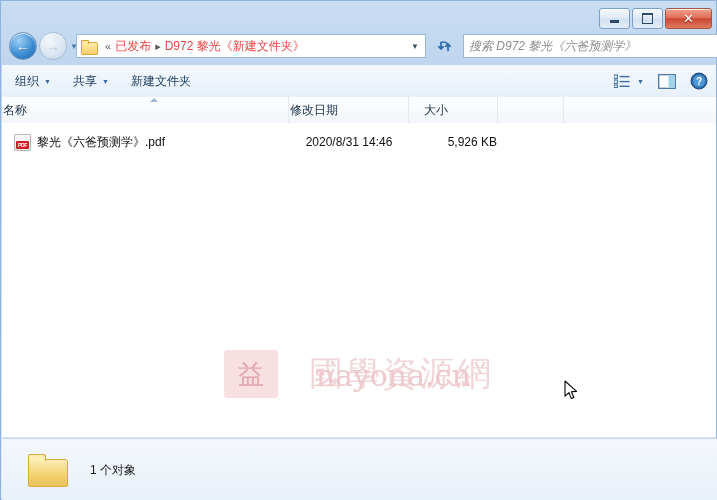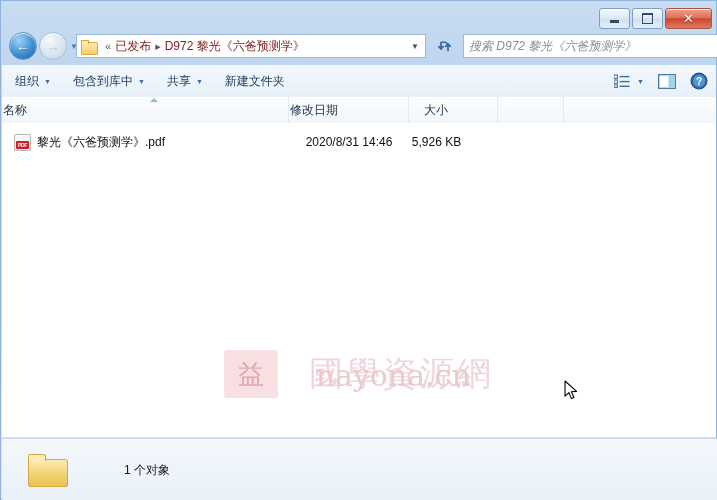--- a/index.html
+++ b/index.html
@@ -67,21 +67,21 @@
     content:"";position:absolute;left:0;top:2px;width:15px;height:11px;
     background:linear-gradient(to bottom,#ffe9a8,#f3c council);
     background:linear-gradient(to bottom,#ffeab0 0%,#f6cf6c 100%);
     border:1px solid #d8a93c;border-radius:1px 2px 1px 1px;
   }
   .folder-mini:after{
     content:"";position:absolute;left:0;top:0px;width:6px;height:3px;
     background:#ffe9a8;border:1px solid #d8a93c;border-bottom:none;border-radius:1px 1px 0 0;
   }
   .crumb-sep{color:#5a5a5a;margin:0 4px;font-size:11px;}
-  .crumb-txt{font-size:12px;color:#7f1d1d;white-space:nowrap;}
+  .crumb-txt{font-size:12px;color:#ef4444;white-space:nowrap;}
   #crumbdrop{margin-left:auto;font-size:8px;color:#41505f;padding-right:2px;}
 
   #refreshbtn{
     position:absolute;left:430px;top:3px;width:28px;height:24px;
     display:flex;align-items:center;justify-content:center;
   }
   #searchbox{
     position:absolute;left:462px;top:3px;width:289px;height:24px;
     background:#fff;border:1px solid #9bb8d6;box-sizing:border-box;
     display:flex;align-items:center;padding:0 5px;
@@ -173,21 +173,21 @@
   .folder-big{width:40px;height:32px;position:relative;flex:none;margin-right:22px;}
   .folder-big:before{
     content:"";position:absolute;left:0;top:5px;width:38px;height:26px;
     background:linear-gradient(to bottom,#fdedb4 0%,#f2d273 55%,#e9c256 100%);
     border:1px solid #d4a93f;border-radius:2px 3px 2px 2px;
   }
   .folder-big:after{
     content:"";position:absolute;left:0;top:0;width:16px;height:6px;
     background:#fdedb4;border:1px solid #d4a93f;border-bottom:none;border-radius:2px 3px 0 0;
   }
-  #statustext{font-size:12px;color:#1b1b1b;margin-left:34px;}
+  #statustext{font-size:12px;color:#1b1b1b;}
 
   
   #cursor{position:absolute;left:563px;top:379px;pointer-events:none;}
 </style>
 </head>
 <body>
 
 <div id="window">
 
   <div id="titlebar">
@@ -214,21 +214,21 @@
         <span class="arrowglyph">→</span>
       </div>
       <span id="navdrop">▼</span>
     </div>
 
     <div id="crumbbox">
       <div class="folder-mini"></div>
       <span class="crumb-sep">«</span>
       <span class="crumb-txt">已发布</span>
       <span class="crumb-sep">▸</span>
-      <span class="crumb-txt">D972 黎光《六爸预测学》</span>
+      <span class="crumb-txt">D972 黎光《新建文件夹》</span>
       <span id="crumbdrop">▼</span>
     </div>
 
     <div id="refreshbtn">
       <svg width="17" height="17" viewBox="0 0 17 17">
         <path d="M4 4.5 L4 11 M4 11 L1.8 8.6 M4 11 L6.2 8.6" stroke="#2f6aa8" stroke-width="1.7" fill="none" stroke-linecap="round"></path>
         <path d="M11 12.5 L11 6 M11 6 L8.8 8.4 M11 6 L13.2 8.4" stroke="#2f6aa8" stroke-width="1.7" fill="none" stroke-linecap="round"></path>
         <path d="M4 4.5 Q7.5 3 11 6" stroke="#2f6aa8" stroke-width="1.6" fill="none"></path>
       </svg>
     </div>
@@ -238,24 +238,20 @@
       <svg id="searchicon" width="14" height="14" viewBox="0 0 14 14">
         <circle cx="5.6" cy="5.6" r="3.9" stroke="#2f6aa8" stroke-width="1.5" fill="none"></circle>
         <line x1="8.6" y1="8.6" x2="12.5" y2="12.5" stroke="#2f6aa8" stroke-width="1.6" stroke-linecap="round"></line>
       </svg>
     </div>
   </div>
 
   <div id="toolbar">
     <div class="tbbtn">
       <span>组织</span>
-      <span class="tbcaret">▼</span>
-    </div>
-    <div class="tbbtn">
-      <span>包含到库中</span>
       <span class="tbcaret">▼</span>
     </div>
     <div class="tbbtn">
       <span>共享</span>
       <span class="tbcaret">▼</span>
     </div>
     <div class="tbbtn">
       <span>新建文件夹</span>
     </div>
 
@@ -304,21 +300,21 @@
   <div id="filelist">
 
     <div class="frow">
       <div class="fcell" style="left:12px;width:275px;">
         <span class="pdficon"></span>
         <span>黎光《六爸预测学》.pdf</span>
       </div>
       <div class="fcell" style="left:287px;width:120px;justify-content:center;">
         <span>2020/8/31 14:46</span>
       </div>
-      <div class="fcell" style="left:397px;width:75px;justify-content:center;">
+      <div class="fcell" style="left:420px;width:75px;justify-content:flex-end;">
         <span>5,926 KB</span>
       </div>
     </div>
 
     <div id="watermark">
       <div id="wmlogo">益</div>
       <div style="position:relative;">
         <span id="wmcn">國學資源網</span>
         <span id="wmlatin">nayona.cn</span>
       </div>

